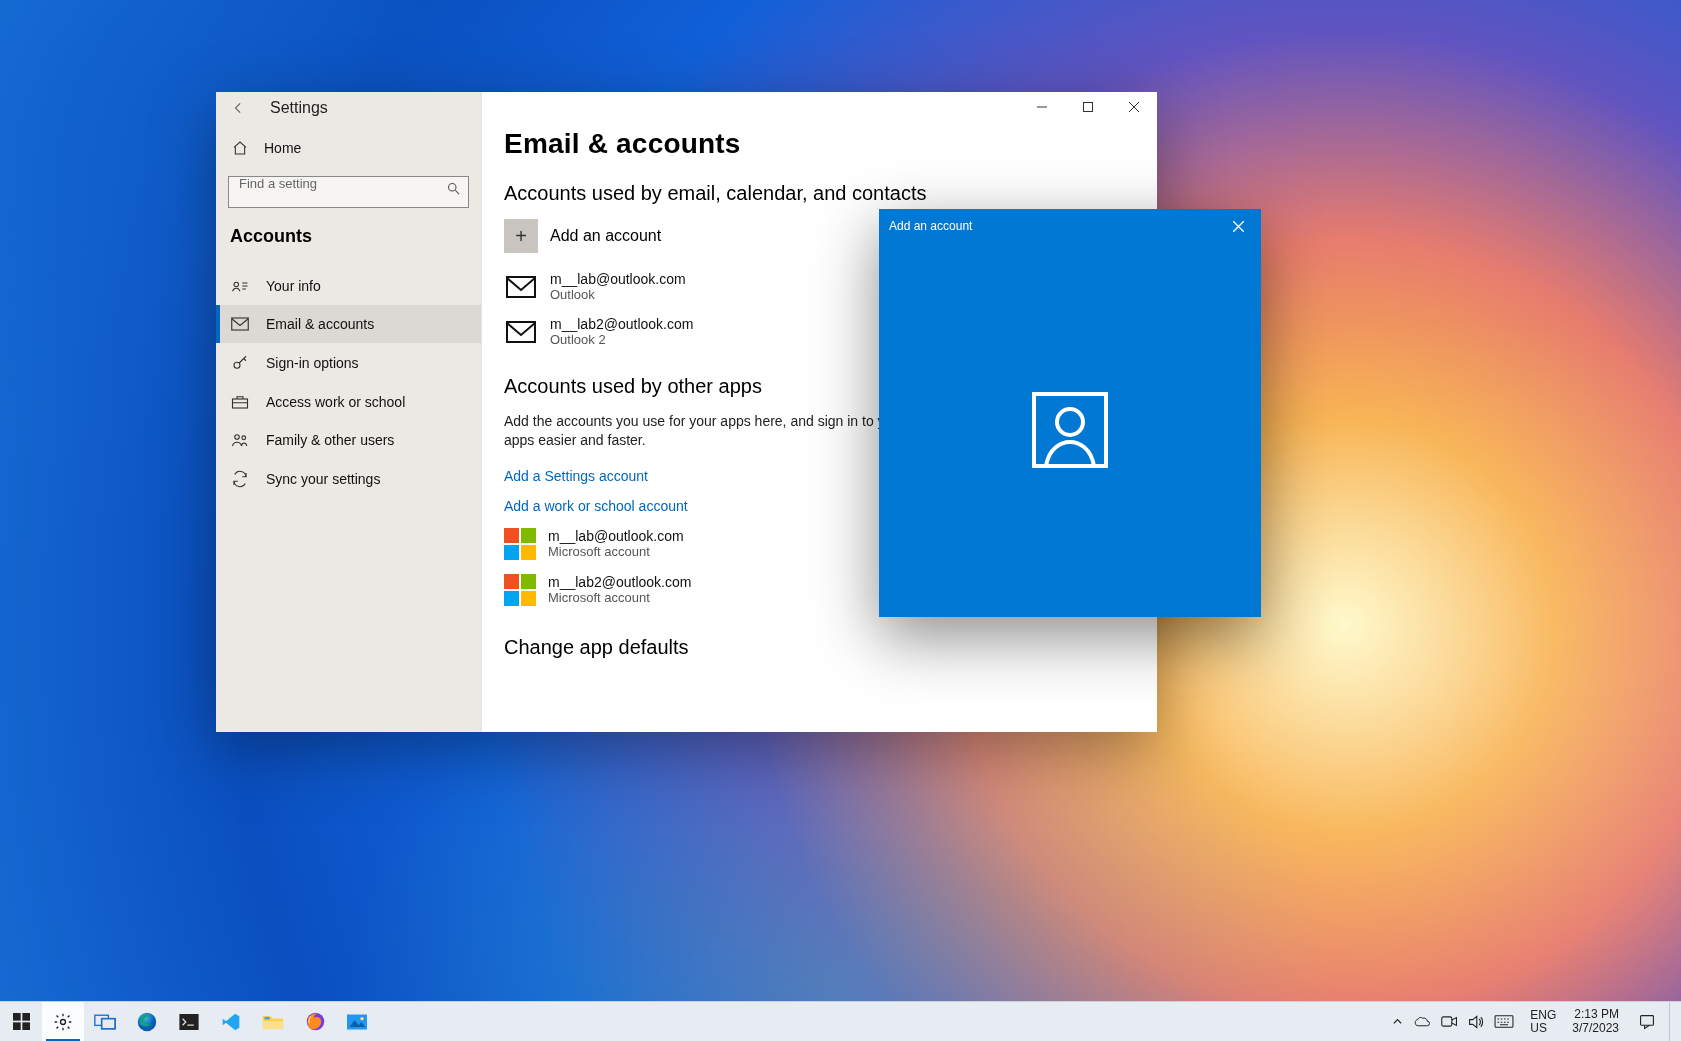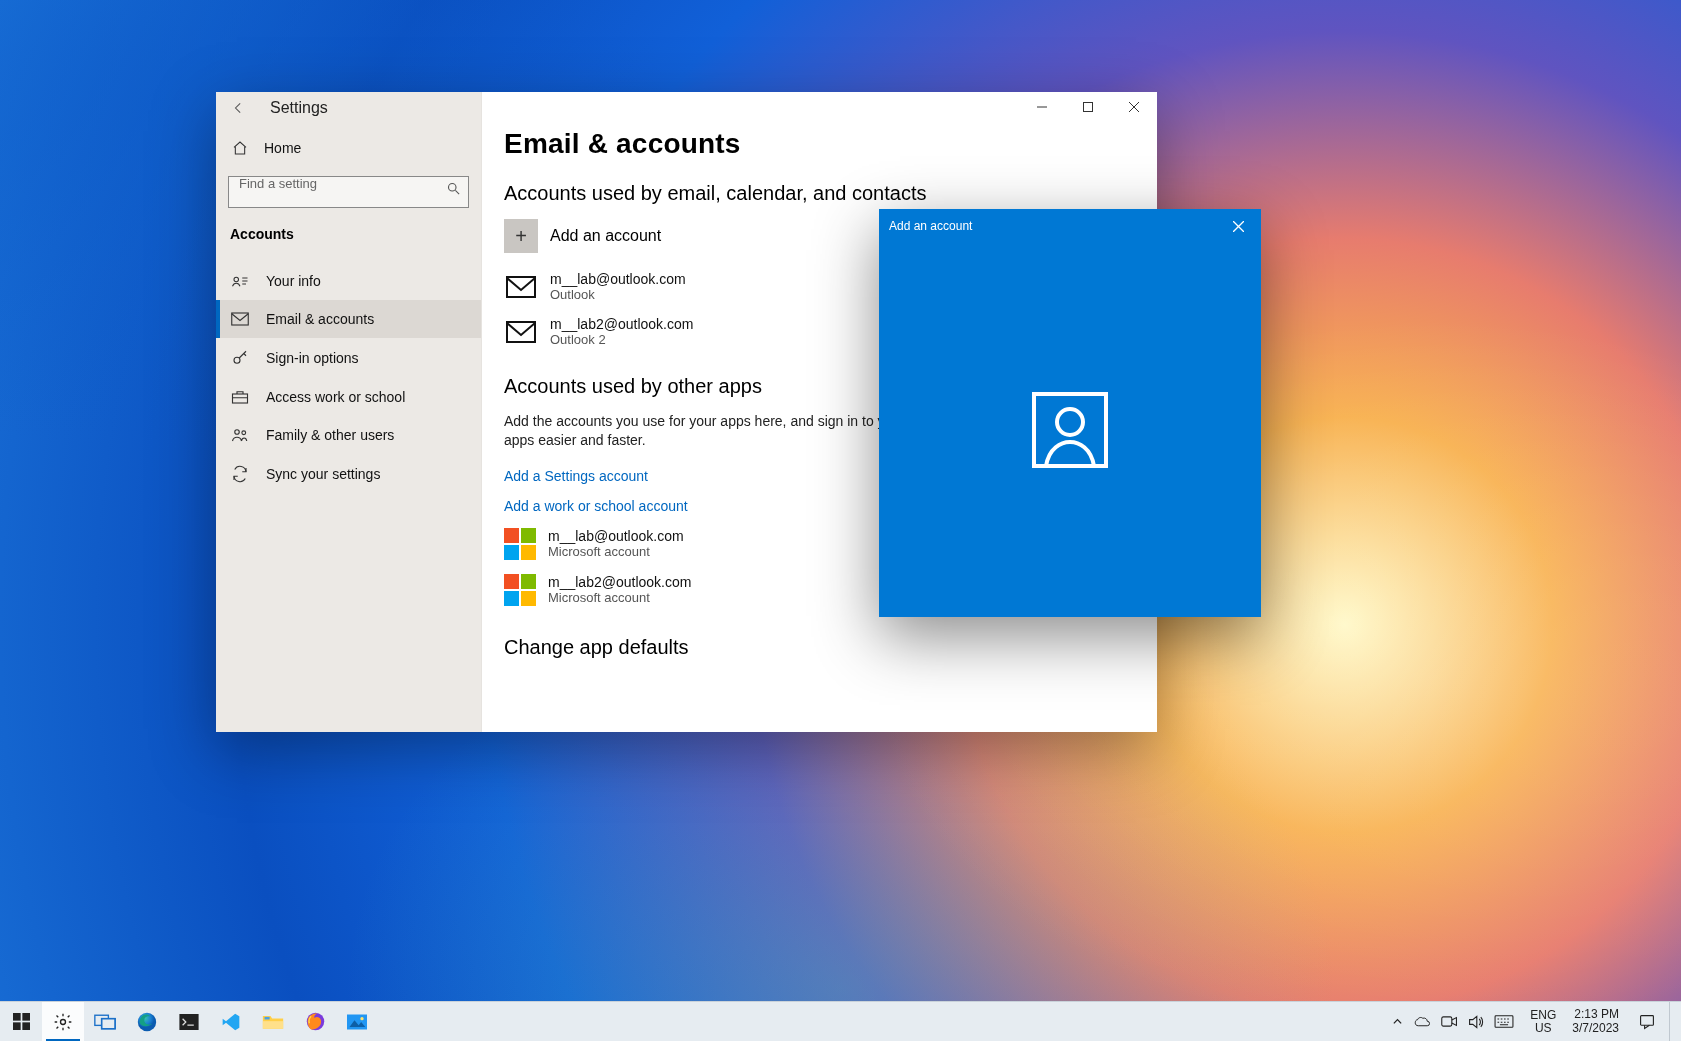--- a/index.html
+++ b/index.html
@@ -56,21 +56,21 @@
     border:1px solid #888; background: rgba(255,255,255,0.55);
     padding: 0 30px 16px 10px;
     font-size:13px; color:#333;
   }
   .settings-search input::placeholder { color:#666; }
   .settings-search .sicon {
     position:absolute; right:8px; top:7px; color:#555;
   }
 
   .cat-header {
-    font-size:14px; font-weight:600;
+    font-size:18px; font-weight:600;
     padding: 12px 14px 6px;
   }
   .side-items { margin-top: 14px; display:flex; flex-direction:column; }
   .side-item {
     display:flex; align-items:center; gap:16px;
     padding: 11px 14px; font-size:14px; color:#111;
     cursor:default; position:relative;
   }
   .side-item.active { background:#dcd8d3; }
   .side-item.active::before {
@@ -140,21 +140,21 @@
   .tb-btn {
     width:42px; display:flex; align-items:center; justify-content:center;
     position:relative;
   }
   .tb-btn.active { background:#fbfcfd; }
   .tb-btn.active::after{
     content:""; position:absolute; left:4px; right:4px; bottom:0; height:2px; background:#0067c0;
   }
   .tb-right { margin-left:auto; display:flex; align-items:center; gap:6px; padding-right:4px; color:#222; font-size:12px;}
   .tray-group { display:flex; align-items:center; gap:10px; padding:0 6px; }
-  .lang { text-align:center; line-height:1.05; padding:0 4px; }
+  .lang { text-align:left; line-height:1.05; padding:0 4px; }
   .clock { text-align:right; line-height:1.15; padding:0 6px; }
   .show-desktop { width:8px; height:100%; border-left:1px solid #c0c8d0; }
 
   svg { display:block; }
 </style>
 </head>
 <body>
 
 <div class="settings-window">
 

